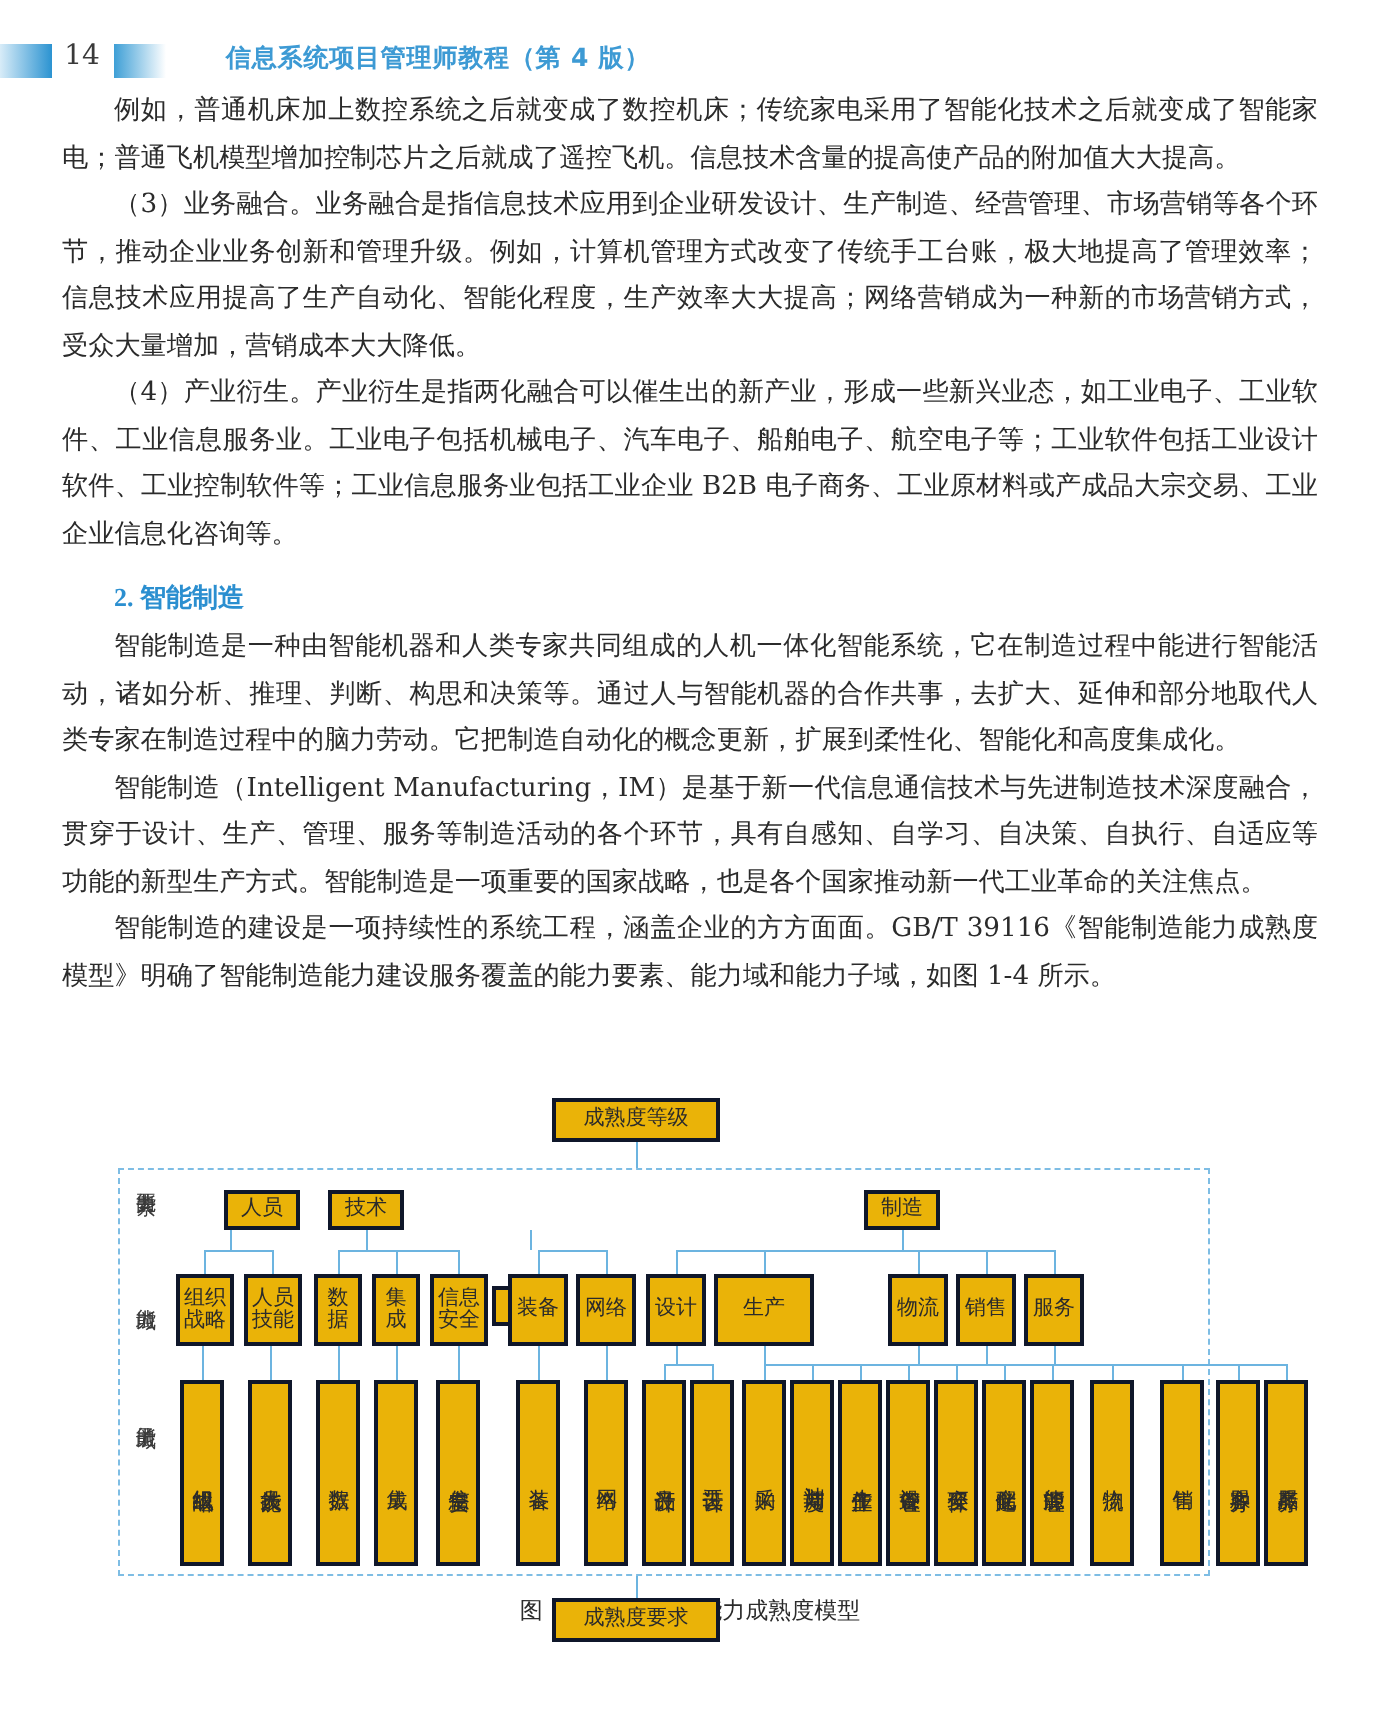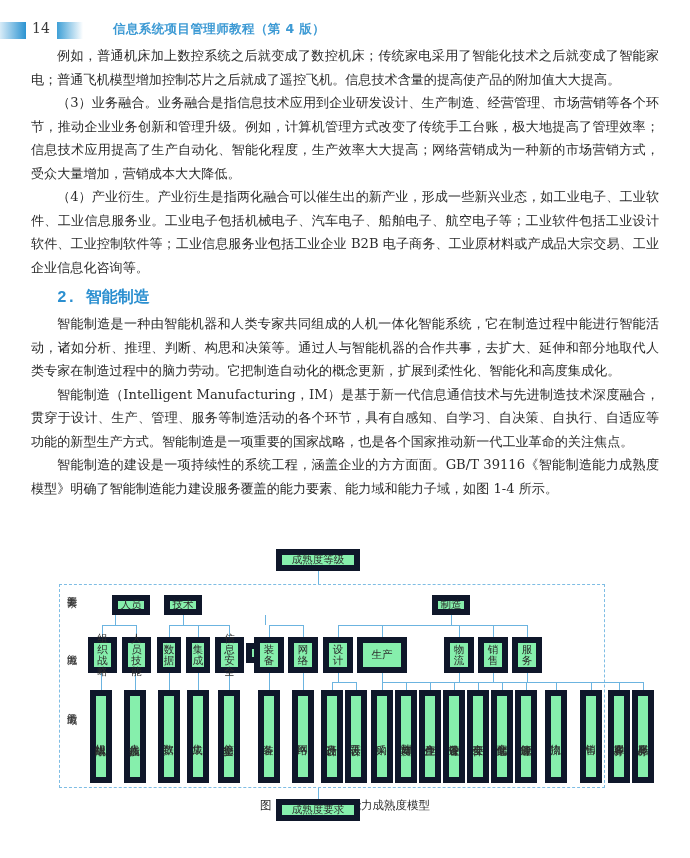--- a/index.html
+++ b/index.html
@@ -41,36 +41,36 @@
     font-size:13.1px;
     line-height:23.5px;
     text-align:justify;
     text-justify:inter-ideograph;
     text-indent:26px;
     color:#2b2b2b;
     font-family:"DejaVu Serif","Liberation Serif",serif;
   }
   h3.sub{
     margin:8px 0 2px 0;
-    font-size:16px;
+    font-size:13px;
     line-height:23px;
     color:#2b8fd0;
     text-indent:26px;
     font-weight:bold;
-    font-family:Liberation Mono, monospace;
+    font-family:Liberation Serif, serif;
   }
   
   .figure{
     position:absolute;left:0;top:545px;width:690px;height:270px;
   }
   .fig-box{
     position:absolute;
     box-sizing:border-box;
-    border:6px solid #0f172a;
-    background:#86efac;
+    border:2px solid #0f172a;
+    background:#eab308;
     color:#2b2b2b;
     display:flex;align-items:center;justify-content:center;
     font-size:10.5px;
     line-height:11.5px;
     font-family:"DejaVu Serif","Liberation Serif",serif;
     text-align:center;
     z-index:3;
   }
   .fig-box.vert{
     writing-mode:vertical-rl;

